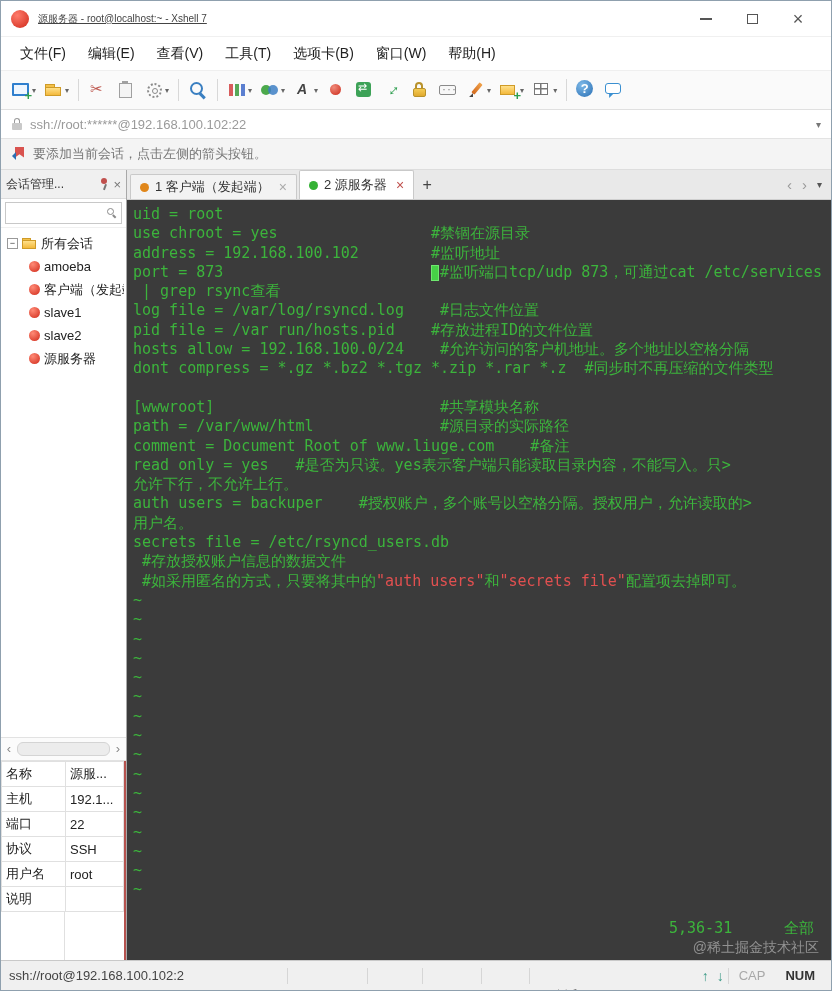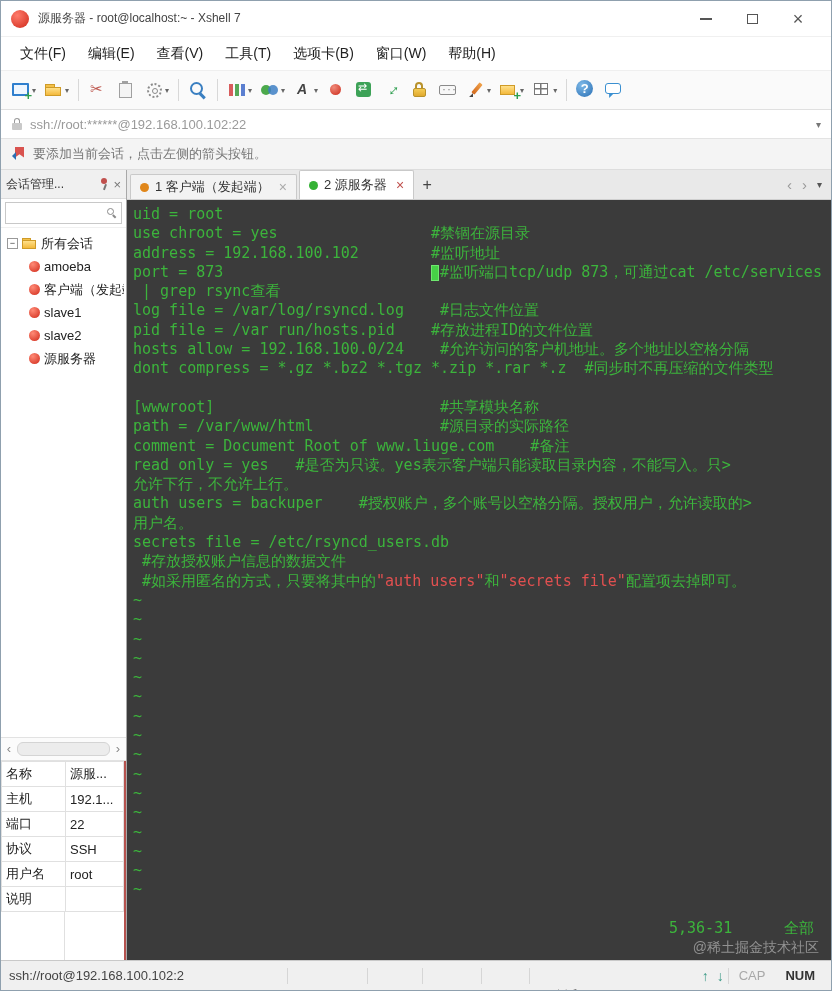--- a/index.html
+++ b/index.html
@@ -2,21 +2,21 @@
 <html><head>
 <meta charset="utf-8">
 <style>
   html,body{margin:0;padding:0;background:#d8d8d8;}
   .window{width:832px;height:991px;box-sizing:border-box;border:1px solid #8fa0ae;background:#fff;
     display:flex;flex-direction:column;font-family:"Liberation Sans",sans-serif;overflow:hidden;}
 
   
   .titlebar{height:35px;flex:0 0 35px;display:flex;align-items:center;padding:0 10px;background:#fff;border-bottom:1px solid #f0f0f0;}
   .app-logo{width:18px;height:18px;border-radius:50%;background:radial-gradient(circle at 35% 30%,#ff7b6b,#cf2a1b);margin-right:9px;flex:0 0 auto;}
-  .title-text{font-size:12px;color:#444;}
+  .title-text{font-size:10px;color:#444;text-decoration:underline;}
   .win-controls{margin-left:auto;display:flex;align-items:center;}
   .wc{width:46px;height:30px;display:flex;align-items:center;justify-content:center;color:#555;}
   .wc-min-bar{width:12px;height:2px;background:#555;display:block;}
   .wc-max-box{width:11px;height:10px;border:1.5px solid #555;display:block;box-sizing:border-box;}
   .wc-close-x{font-size:18px;line-height:18px;color:#555;}
 
   
   .menubar{height:33px;flex:0 0 33px;display:flex;align-items:center;background:#fff;padding:0 8px;font-size:14px;color:#222;}
   .menu-item{padding:5px 11px;cursor:default;}
 

